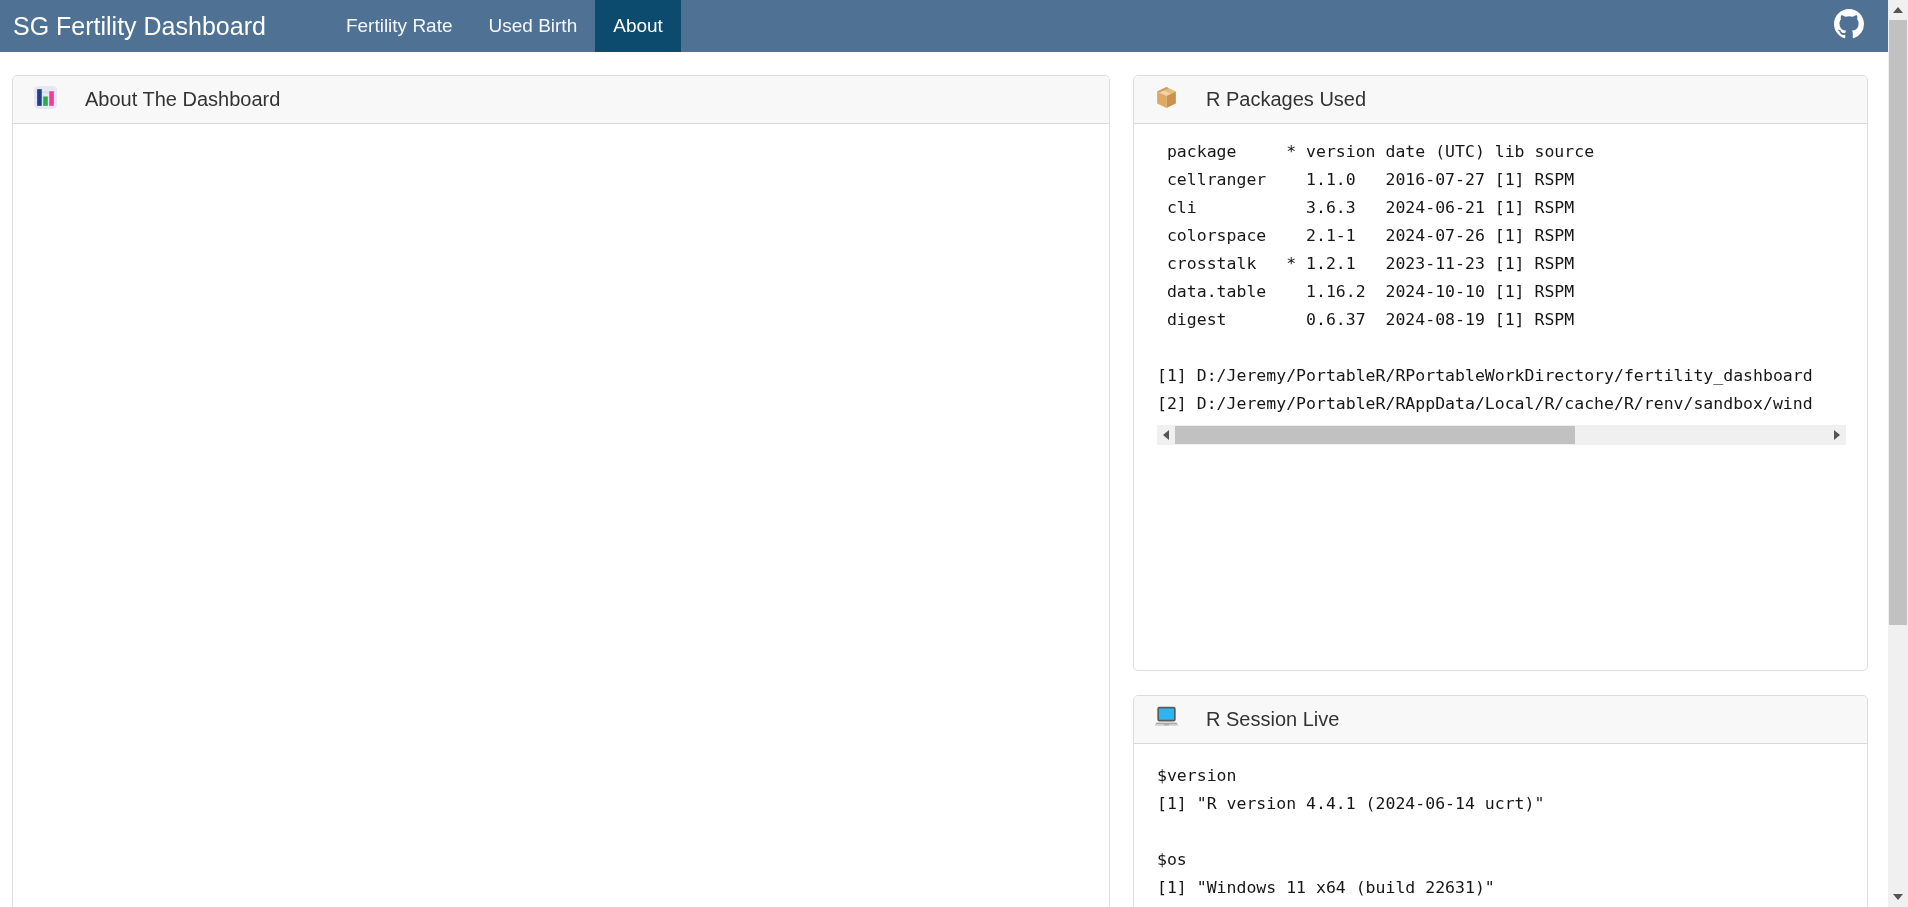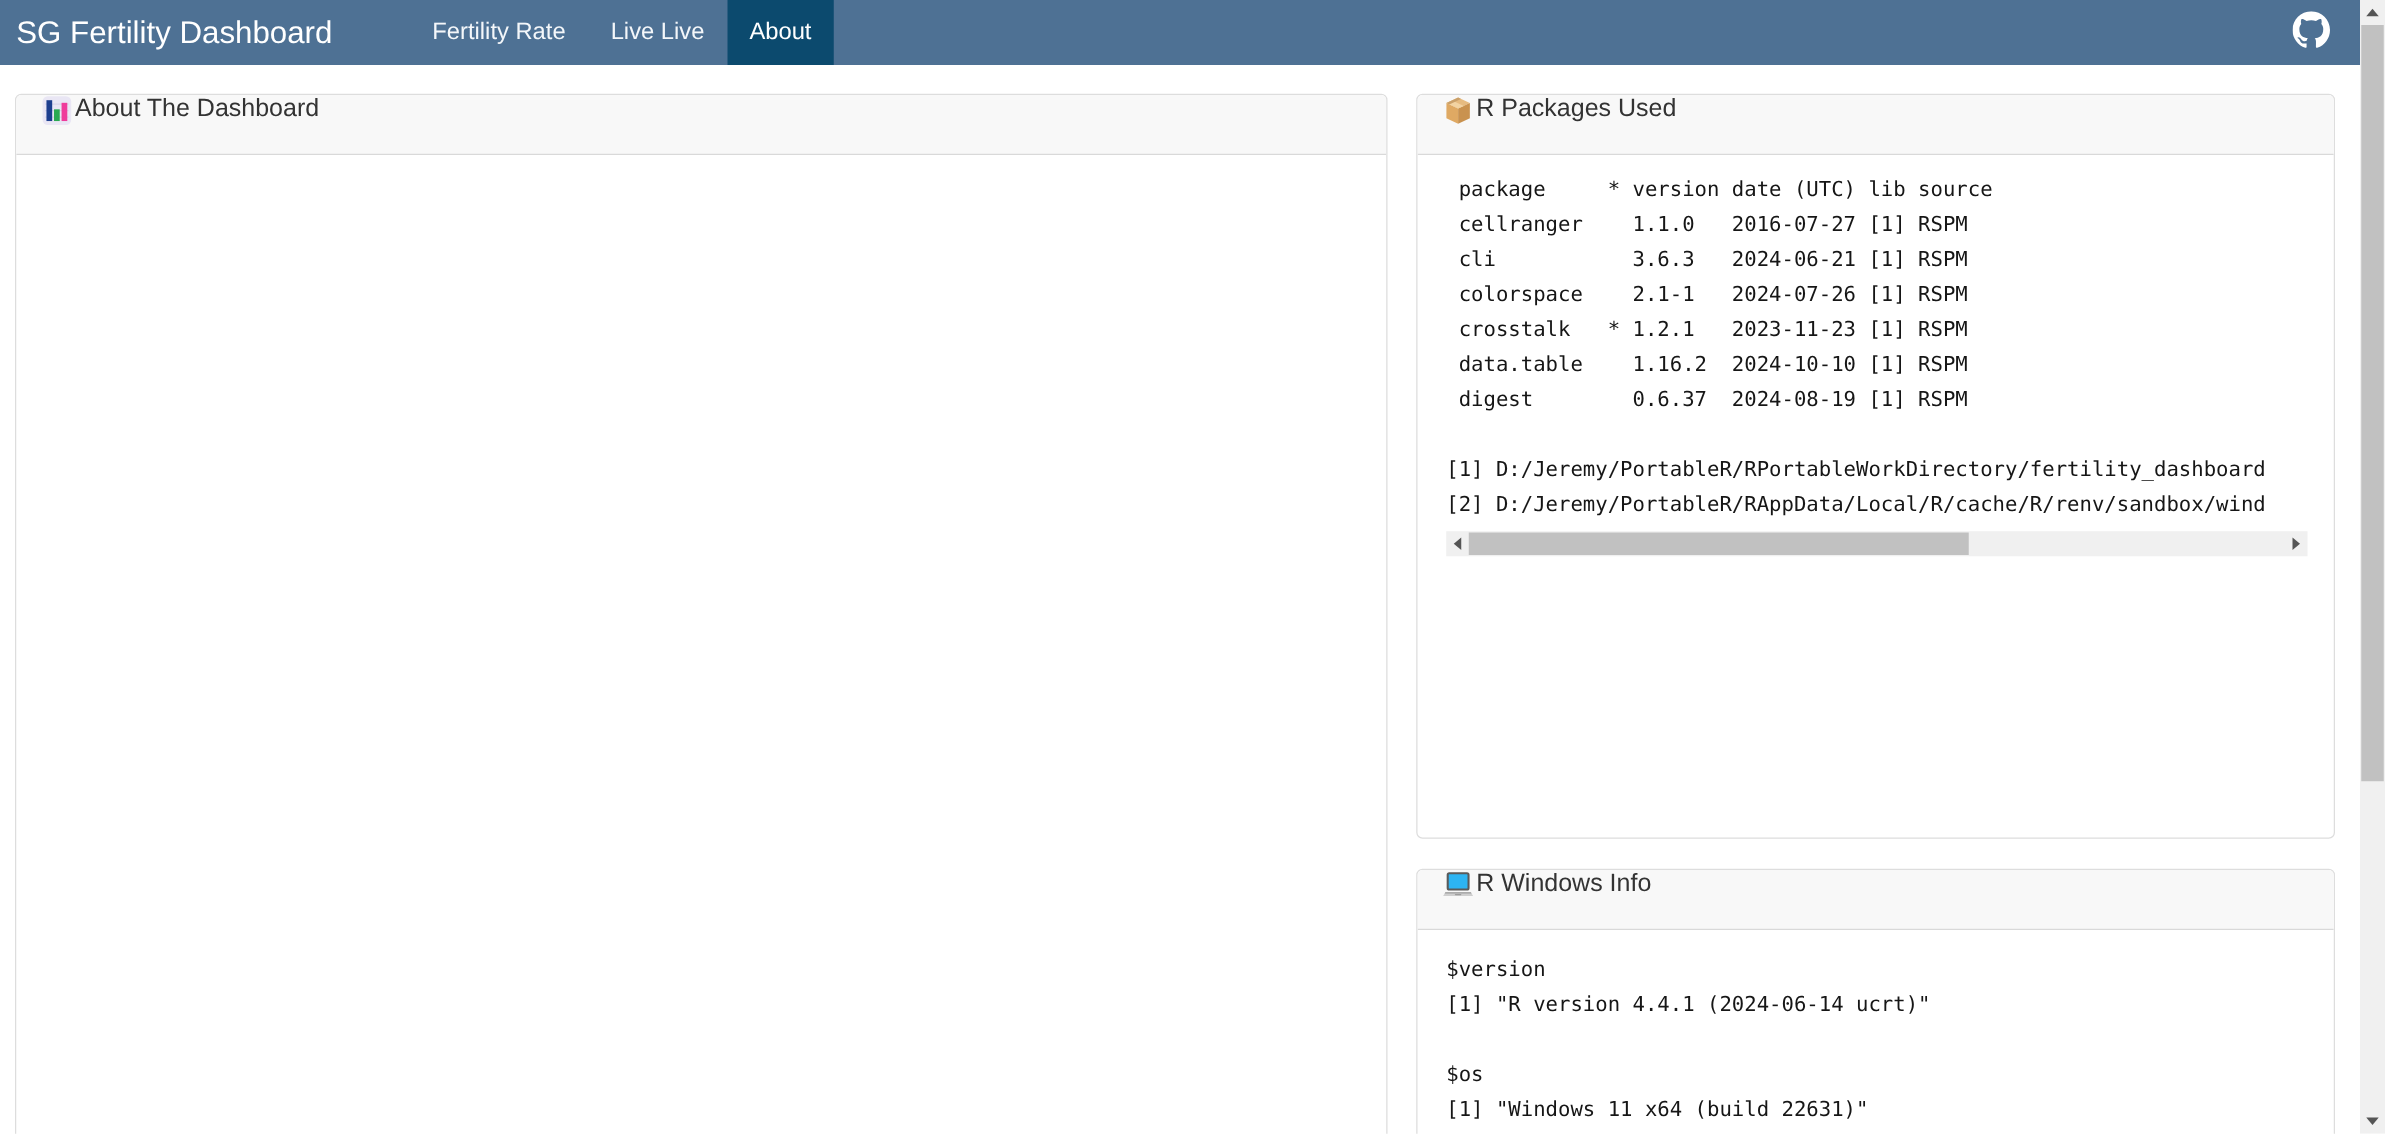--- a/index.html
+++ b/index.html
@@ -36,22 +36,22 @@
     position: absolute;
     background: #ffffff;
     border: 1px solid #dddddd;
     border-radius: 5px;
     overflow: hidden;
   }
   .card-header {
     background: #f8f8f8;
     border-bottom: 1px solid #d9d9d9;
     height: 48px;
-    display: flex; align-items: flex-start;
-    padding: 0 20px; gap: 2px;
+    display: flex; align-items: center;
+    padding: 0 20px; gap: 27px;
     font-size: 20px; color: #333333;
   }
   .card-title { white-space: nowrap; }
   .card-body { padding: 14px 23px; }
 
   .card-about { left: 12px; top: 75px; width: 1098px; height: 1300px; }
   .card-packages { left: 1133px; top: 75px; width: 735px; height: 596px; }
   .card-session { left: 1133px; top: 695px; width: 735px; height: 400px; }
 
   .markdown-text { font-size: 19px; color: #333333; padding: 9px 1px; }
@@ -112,21 +112,21 @@
 </style>
 </head>
 <body>
 
 <div class="viewport">
 
   <div class="navbar">
     <div class="brand">SG Fertility Dashboard</div>
     <div class="tabs">
       <div class="tab">Fertility Rate</div>
-      <div class="tab">Live Live</div>
+      <div class="tab">Used Birth</div>
       <div class="tab active">About</div>
     </div>
     <div class="nav-spacer"></div>
     <div class="gh-link">
       <span>
         <svg width="30" height="30" viewBox="0 0 16 16" aria-hidden="true">
           <path fill="#ffffff" d="M8 0C3.58 0 0 3.58 0 8c0 3.54 2.29 6.53 5.47 7.59.4.07.55-.17.55-.38 0-.19-.01-.82-.01-1.49-2.01.37-2.53-.49-2.69-.94-.09-.23-.48-.94-.82-1.13-.28-.15-.68-.52-.01-.53.63-.01 1.08.58 1.23.82.72 1.21 1.87.87 2.33.66.07-.52.28-.87.51-1.07-1.78-.2-3.64-.89-3.64-3.95 0-.87.31-1.59.82-2.15-.08-.2-.36-1.02.08-2.12 0 0 .67-.21 2.2.82.64-.18 1.32-.27 2-.27s1.36.09 2 .27c1.53-1.04 2.2-.82 2.2-.82.44 1.1.16 1.92.08 2.12.51.56.82 1.27.82 2.15 0 3.07-1.87 3.75-3.65 3.95.29.25.54.73.54 1.48 0 1.07-.01 1.93-.01 2.2 0 .21.15.46.55.38A8.013 8.013 0 0 0 16 8c0-4.42-3.58-8-8-8z"></path>
         </svg>
       </span>
     </div>
@@ -188,21 +188,21 @@
   <div class="card card-session">
     <div class="card-header">
       <span>
         <svg width="25" height="25" viewBox="0 0 24 24">
           <rect x="4" y="2.5" width="16" height="12.5" rx="1.2" fill="#2db4f2" stroke="#5a5a5a" stroke-width="1.6"></rect>
           <polygon points="2.2,17 21.8,17 23.5,20 0.5,20" fill="#cfcfcf"></polygon>
           <polygon points="2.2,17 21.8,17 22.3,18 1.7,18" fill="#9d9d9d"></polygon>
           <rect x="9.5" y="18.4" width="5" height="1" rx="0.5" fill="#9d9d9d"></rect>
         </svg>
       </span>
-      <span class="card-title">R Windows Info</span>
+      <span class="card-title">R Session Live</span>
     </div>
     <div class="card-body" style="padding-top:18px;">
       <pre class="console">$version
 [1] "R version 4.4.1 (2024-06-14 ucrt)"
 
 $os
 [1] "Windows 11 x64 (build 22631)"</pre>
     </div>
   </div>
 

